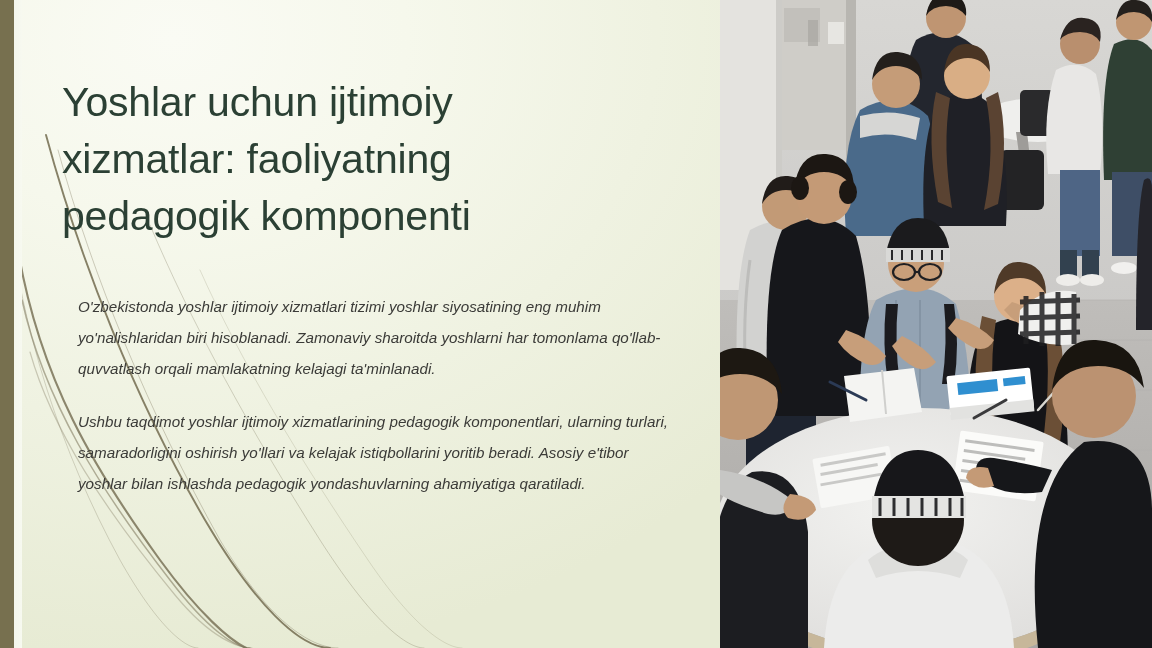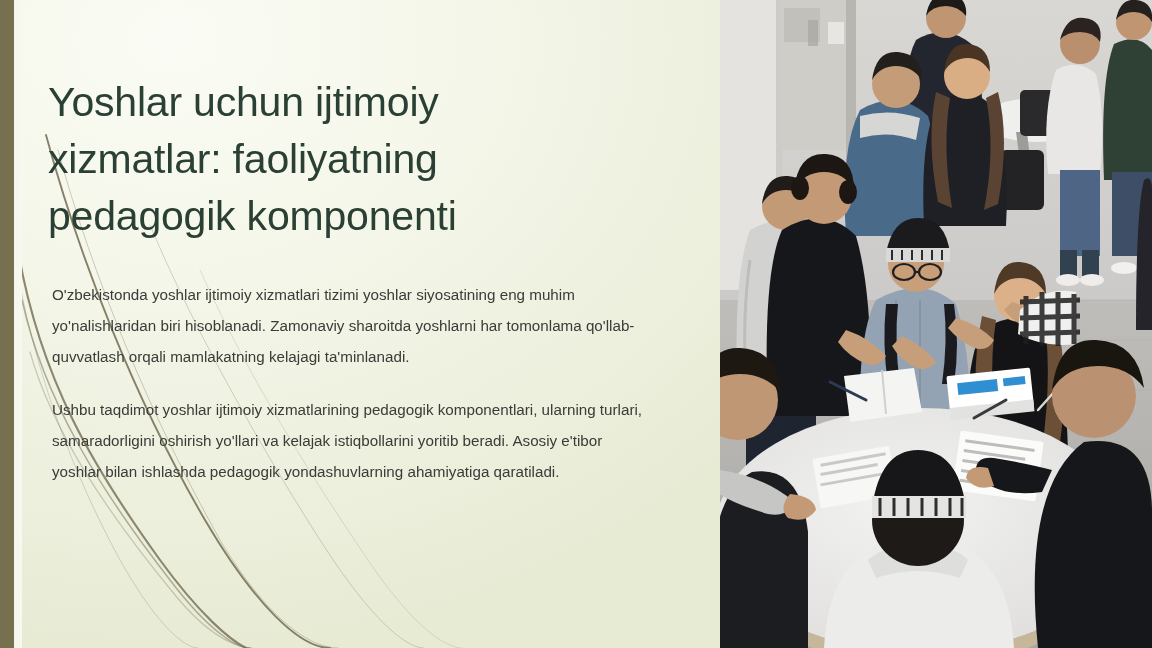--- a/index.html
+++ b/index.html
@@ -62,41 +62,42 @@
     top: 0;
     width: 720px;
     height: 648px;
     z-index: 2;
     pointer-events: none;
   }
 
   
   .text-block {
     position: absolute;
-    left: 48px;
+    left: 62px;
     top: 0;
     width: 600px;
     z-index: 4;
   }
 
   .slide-title {
     margin: 0;
     padding-top: 74px;
     font-size: 41px;
     line-height: 57px;
     font-weight: 400;
     color: #2b4034;
     letter-spacing: -0.2px;
     width: 520px;
   }
 
   .body-text {
-    margin: 4px;
+    margin: 16px;
     padding-top: 30px;
     width: 592px;
+    font-style: italic;
   }
   .body-text p {
     margin: 0 0 22px 0;
     font-size: 15.2px;
     line-height: 31px;
     color: #3b3b38;
   }
   .body-text p:last-child {
     margin-bottom: 0;
   }

